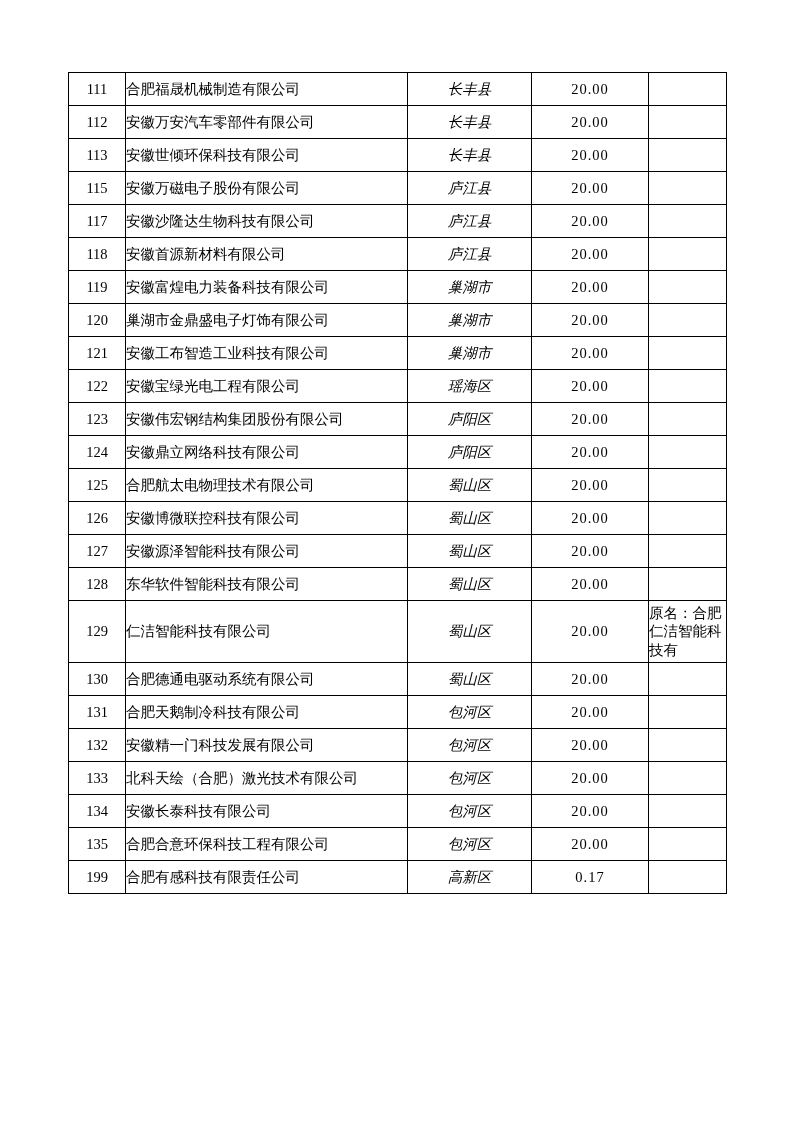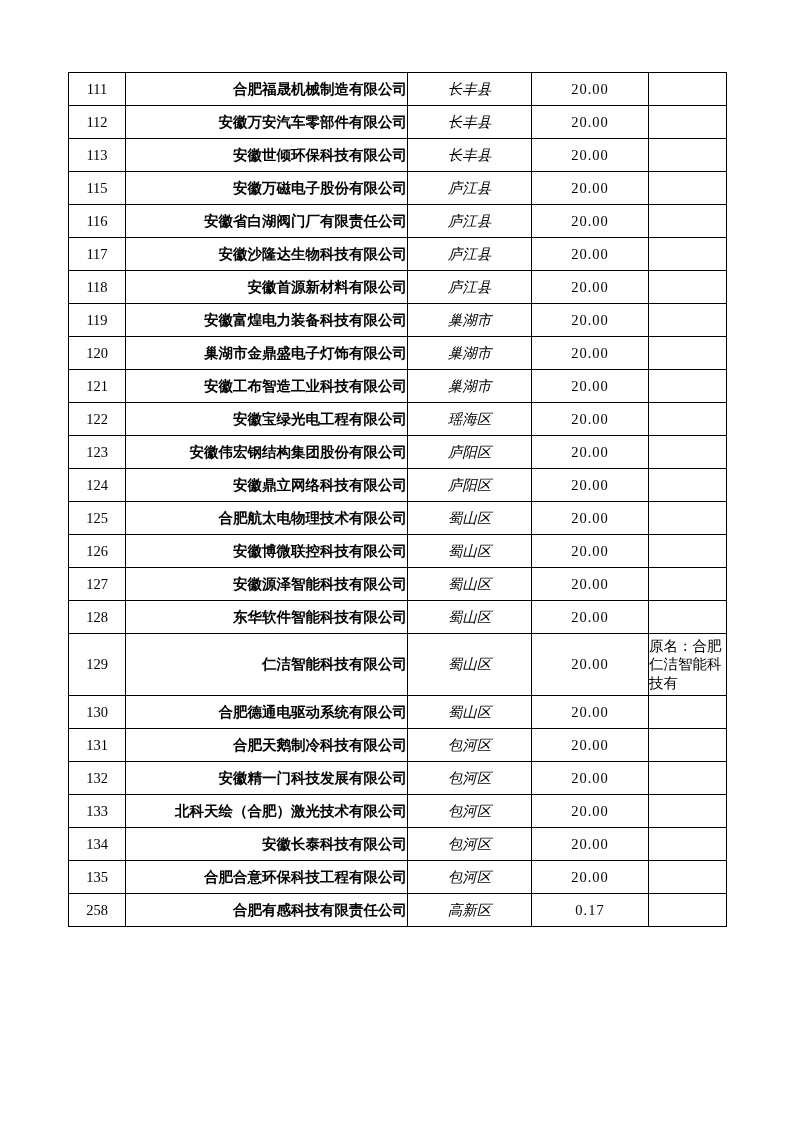--- a/index.html
+++ b/index.html
@@ -46,23 +46,22 @@
   col.c-name  { width: 282px; }
   col.c-area  { width: 124px; }
   col.c-amount{ width: 117px; }
   col.c-note  { width: 78px; }
 
   td.idx {
     text-align: center;
     font-family: "Liberation Serif", "DejaVu Serif", serif;
   }
   td.name {
-    text-align: right;
+    text-align: left;
     padding: 0 4px;
-    font-weight: bold;
   }
   td.area {
     text-align: center;
     font-style: italic;
   }
   td.amount {
     text-align: center;
     letter-spacing: 1px;
   }
   td.note {
@@ -111,27 +110,20 @@
             <td class="note"></td>
           </tr>
           <tr>
             <td class="idx">115</td>
             <td class="name">安徽万磁电子股份有限公司</td>
             <td class="area">庐江县</td>
             <td class="amount">20.00</td>
             <td class="note"></td>
           </tr>
           <tr>
-            <td class="idx">116</td>
-            <td class="name">安徽省白湖阀门厂有限责任公司</td>
-            <td class="area">庐江县</td>
-            <td class="amount">20.00</td>
-            <td class="note"></td>
-          </tr>
-          <tr>
             <td class="idx">117</td>
             <td class="name">安徽沙隆达生物科技有限公司</td>
             <td class="area">庐江县</td>
             <td class="amount">20.00</td>
             <td class="note"></td>
           </tr>
           <tr>
             <td class="idx">118</td>
             <td class="name">安徽首源新材料有限公司</td>
             <td class="area">庐江县</td>
@@ -251,21 +243,21 @@
             <td class="note"></td>
           </tr>
           <tr>
             <td class="idx">135</td>
             <td class="name">合肥合意环保科技工程有限公司</td>
             <td class="area">包河区</td>
             <td class="amount">20.00</td>
             <td class="note"></td>
           </tr>
           <tr>
-            <td class="idx">258</td>
+            <td class="idx">199</td>
             <td class="name">合肥有感科技有限责任公司</td>
             <td class="area">高新区</td>
             <td class="amount">0.17</td>
             <td class="note"></td>
           </tr>
         </tbody>
     </table>
   </div>
 </div>
 

